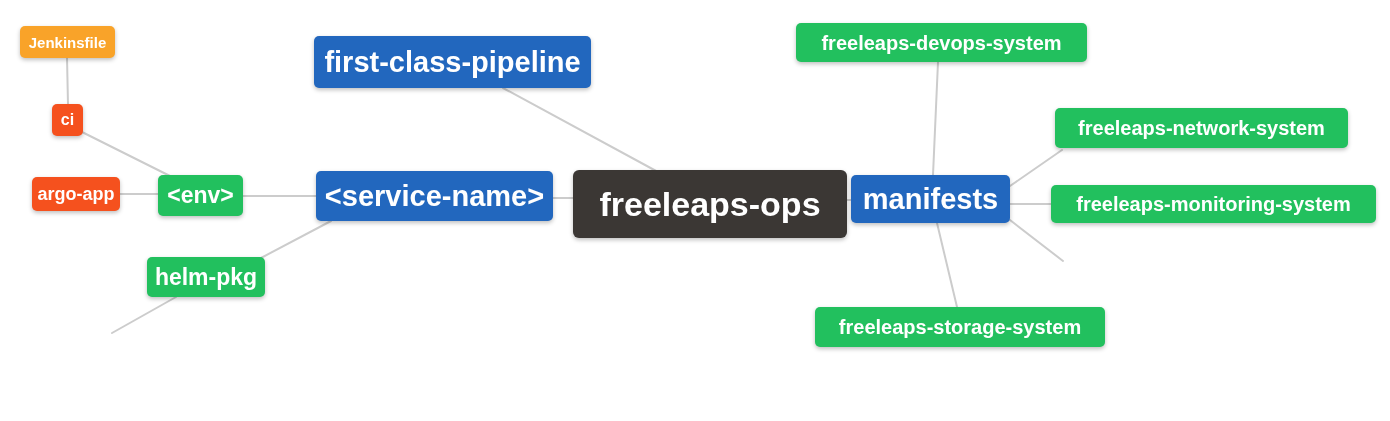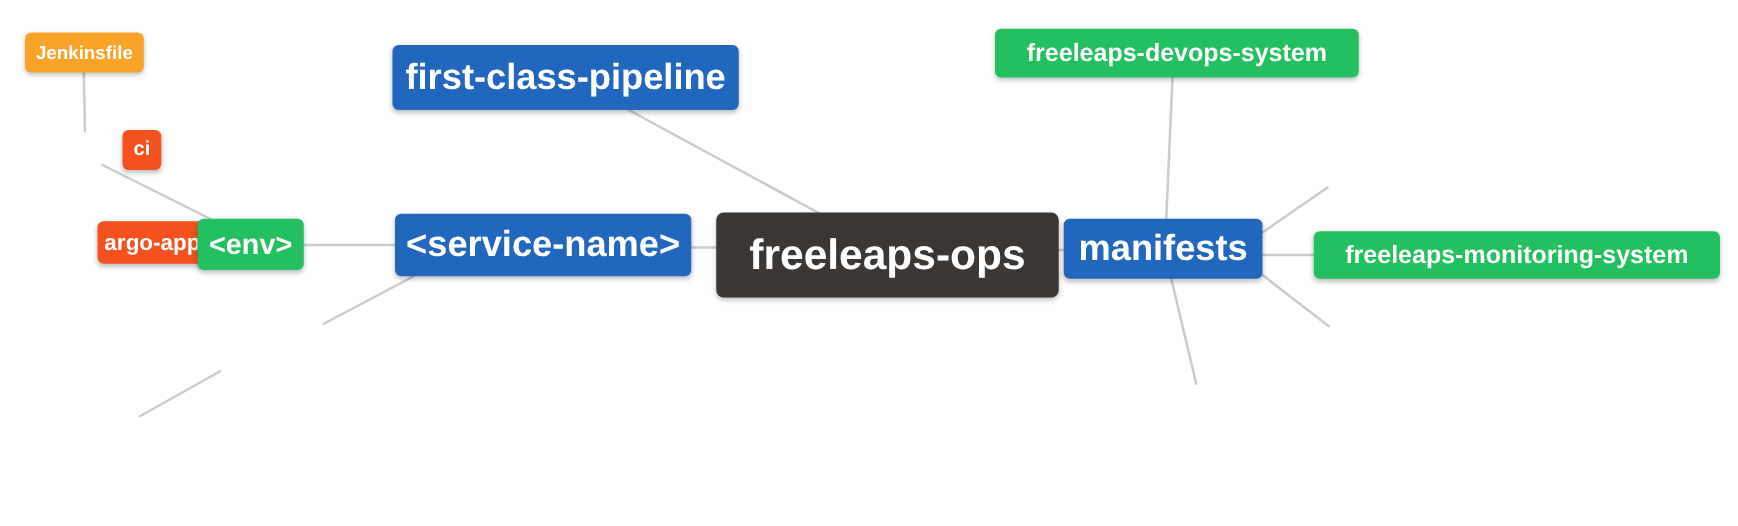--- a/index.html
+++ b/index.html
@@ -33,21 +33,21 @@
     color: var(--text-color, #ffffff);
     border-radius: 5px;
     box-shadow: 0 2px 4px rgba(0,0,0,0.25);
     white-space: nowrap;
     cursor: pointer;
     user-select: none;
   }
   .n-root  { background: var(--root-bg, #3B3734); border-radius: 6px; }
   .n-blue  { background: var(--branch-bg, #2267BE); align-items: center; }
   .n-green { background: var(--leaf-green-bg, #22C05E); }
-  .n-red   { background: var(--leaf-red-bg, #F5511E); margin-left: 46px; }
+  .n-red   { background: var(--leaf-red-bg, #F5511E); }
   .n-amber { background: var(--leaf-amber-bg, #F9A329); }
   .node-label { line-height: 1; }
 </style>
 </head>
 <body>
 
 <div class="canvas">
 
   <svg class="edges" viewBox="0 0 1390 421">
     <line x1="67" y1="57" x2="68" y2="105"></line>
@@ -75,20 +75,23 @@
   </div>
 
   <div class="node n-red" style="left:32px;top:177px;width:88px;height:34px;font-size:18px">
     <span class="node-label">argo-app</span>
   </div>
 
   <div class="node n-green" style="left:158px;top:175px;width:85px;height:41px;font-size:23px">
     <span class="node-label">&lt;env&gt;</span>
   </div>
 
+  <div class="node n-green" style="left:147px;top:257px;width:118px;height:40px;font-size:23px">
+    <span class="node-label">helm-pkg</span>
+  </div>
 
 
   <div class="node n-blue" style="left:314px;top:36px;width:277px;height:52px;font-size:29px">
     <span class="node-label">first-class-pipeline</span>
   </div>
 
   <div class="node n-blue" style="left:316px;top:171px;width:237px;height:50px;font-size:29px">
     <span class="node-label">&lt;service-name&gt;</span>
   </div>
 
@@ -97,20 +100,26 @@
   </div>
 
   <div class="node n-green" style="left:796px;top:23px;width:291px;height:39px;font-size:20px">
     <span class="node-label">freeleaps-devops-system</span>
   </div>
 
   <div class="node n-blue" style="left:851px;top:175px;width:159px;height:48px;font-size:29px">
     <span class="node-label">manifests</span>
   </div>
 
+  <div class="node n-green" style="left:1055px;top:108px;width:293px;height:40px;font-size:20px">
+    <span class="node-label">freeleaps-network-system</span>
+  </div>
 
   <div class="node n-green" style="left:1051px;top:185px;width:325px;height:38px;font-size:20px">
     <span class="node-label">freeleaps-monitoring-system</span>
   </div>
 
 
+  <div class="node n-green" style="left:815px;top:307px;width:290px;height:40px;font-size:20px">
+    <span class="node-label">freeleaps-storage-system</span>
+  </div>
 
 </div>
 
 </body></html>

